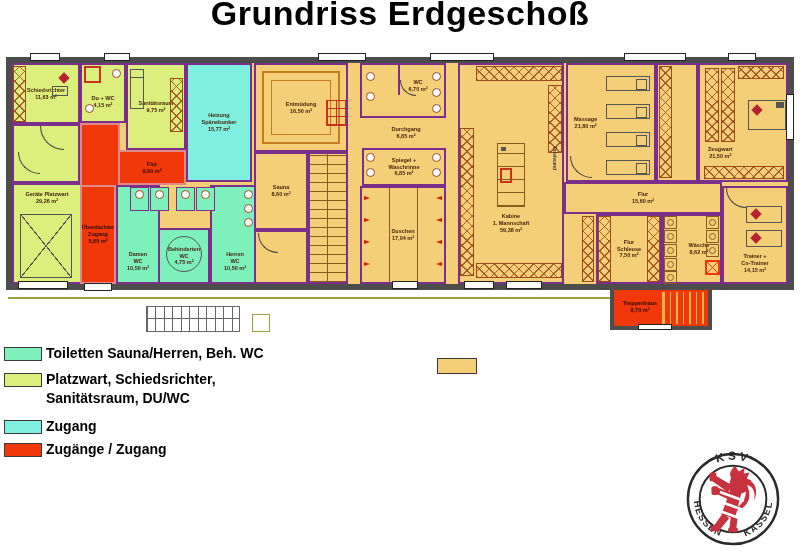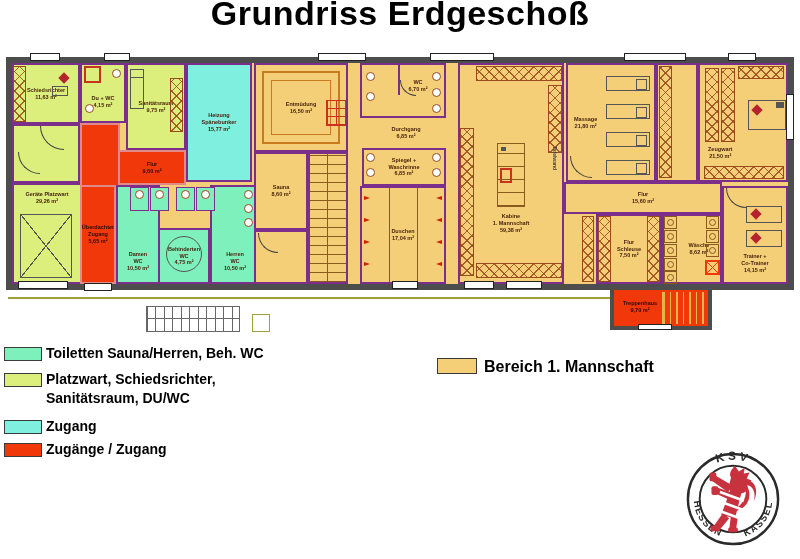--- a/index.html
+++ b/index.html
@@ -317,21 +317,20 @@
   <div class="ltext" style="left:46px;top:370px">Platzwart, Schiedsrichter,
 Sanitätsraum, DU/WC</div>
 
   <div class="swatch" style="left: 4px; top: 420px; background-color: rgb(127, 240, 224);"></div>
   <div class="ltext" style="left:46px;top:417px">Zugang</div>
 
   <div class="swatch" style="left: 4px; top: 443px; background-color: rgb(241, 56, 10);"></div>
   <div class="ltext" style="left:46px;top:440px">Zugänge / Zugang</div>
 
   <div class="swatch" style="left: 437px; top: 358px; width: 40px; height: 16px; background-color: rgb(245, 207, 119);"></div>
-  <div class="ltext" style="left:484px;top:356px;font-size:16px">Bereich 1. Mannschaft</div>
 
   <svg viewBox="0 0 100 100" style="position:absolute;left:684px;top:450px;width:98px;height:98px">
     <defs>
       <path id="arcTop" d="M 10 50 A 40 40 0 0 1 90 50"></path>
       <path id="arcBot" d="M 10 50 A 40 40 0 0 0 90 50"></path>
     </defs>
     <circle cx="50" cy="50" r="46" fill="#ffffff" stroke="#2a2a2a" stroke-width="2.5"></circle>
     <circle cx="50" cy="50" r="34" fill="#ffffff" stroke="#2a2a2a" stroke-width="2"></circle>
     <text font-size="12" font-weight="bold" fill="#2a2a2a" letter-spacing="3" font-family="Liberation Sans, sans-serif">
       <textPath href="#arcTop" startOffset="50%" text-anchor="middle">KSV</textPath>

